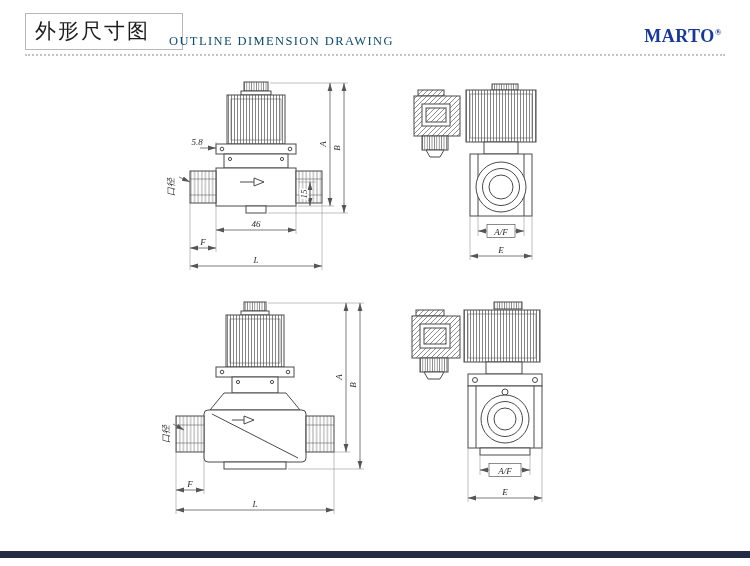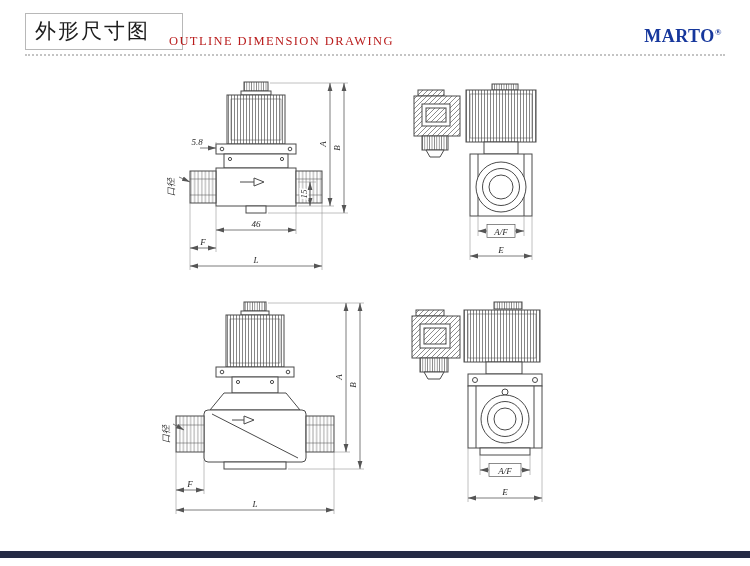--- a/index.html
+++ b/index.html
@@ -18,21 +18,21 @@
     position:absolute;left:25px;top:13px;width:158px;height:37px;
     border:1px solid #b8b8b8;background:#ffffff;
   }
   .title-cn{
     font-size:21px;font-weight:500;color:#1b1b1b;letter-spacing:2px;
     line-height:35px;padding-left:9px;white-space:nowrap;
     font-family:"DejaVu Sans",sans-serif;
   }
   .title-en{
     position:absolute;left:169px;top:34px;
-    font-family:"Liberation Serif",serif;font-size:12.5px;color:#b91c1c;
+    font-family:"Liberation Serif",serif;font-size:12.5px;color:#0c4a6e;
     letter-spacing:1.4px;white-space:nowrap;
   }
   .brand{
     position:absolute;right:28px;top:26px;
     font-family:"Liberation Serif",serif;font-weight:bold;font-size:18px;
     color:var(--accent);letter-spacing:.5px;margin-left:46px;
   }
   .brand sup{font-size:9px;}
   .dotted-rule{
     position:absolute;left:25px;right:25px;top:54px;height:0;

